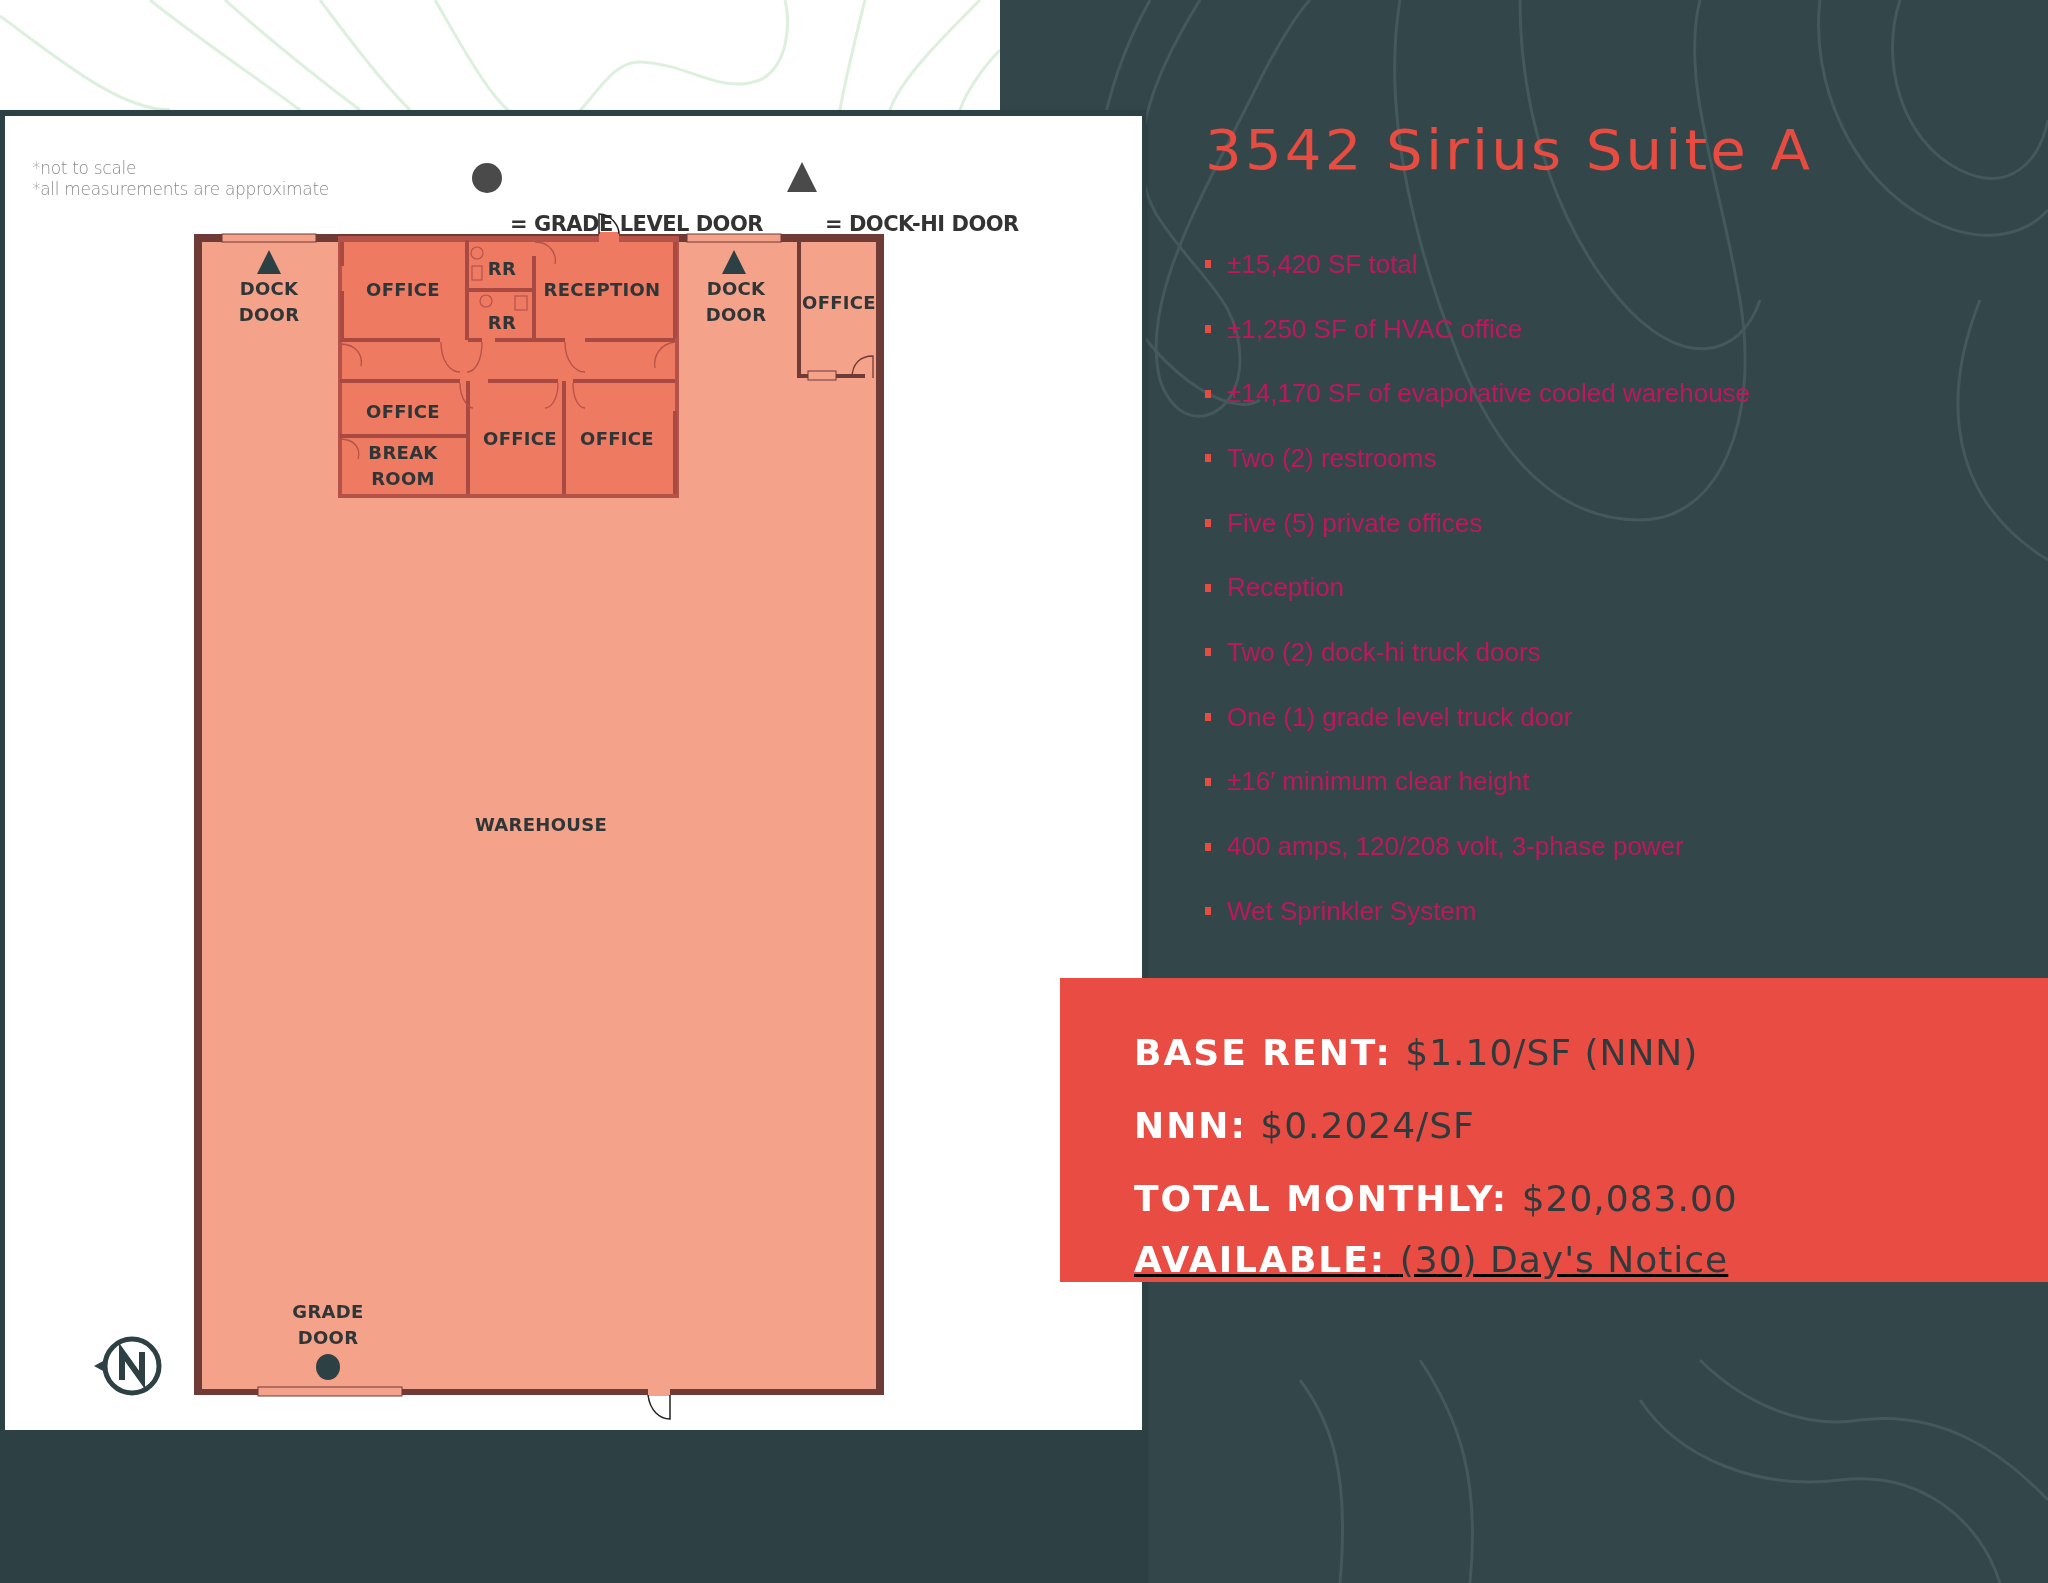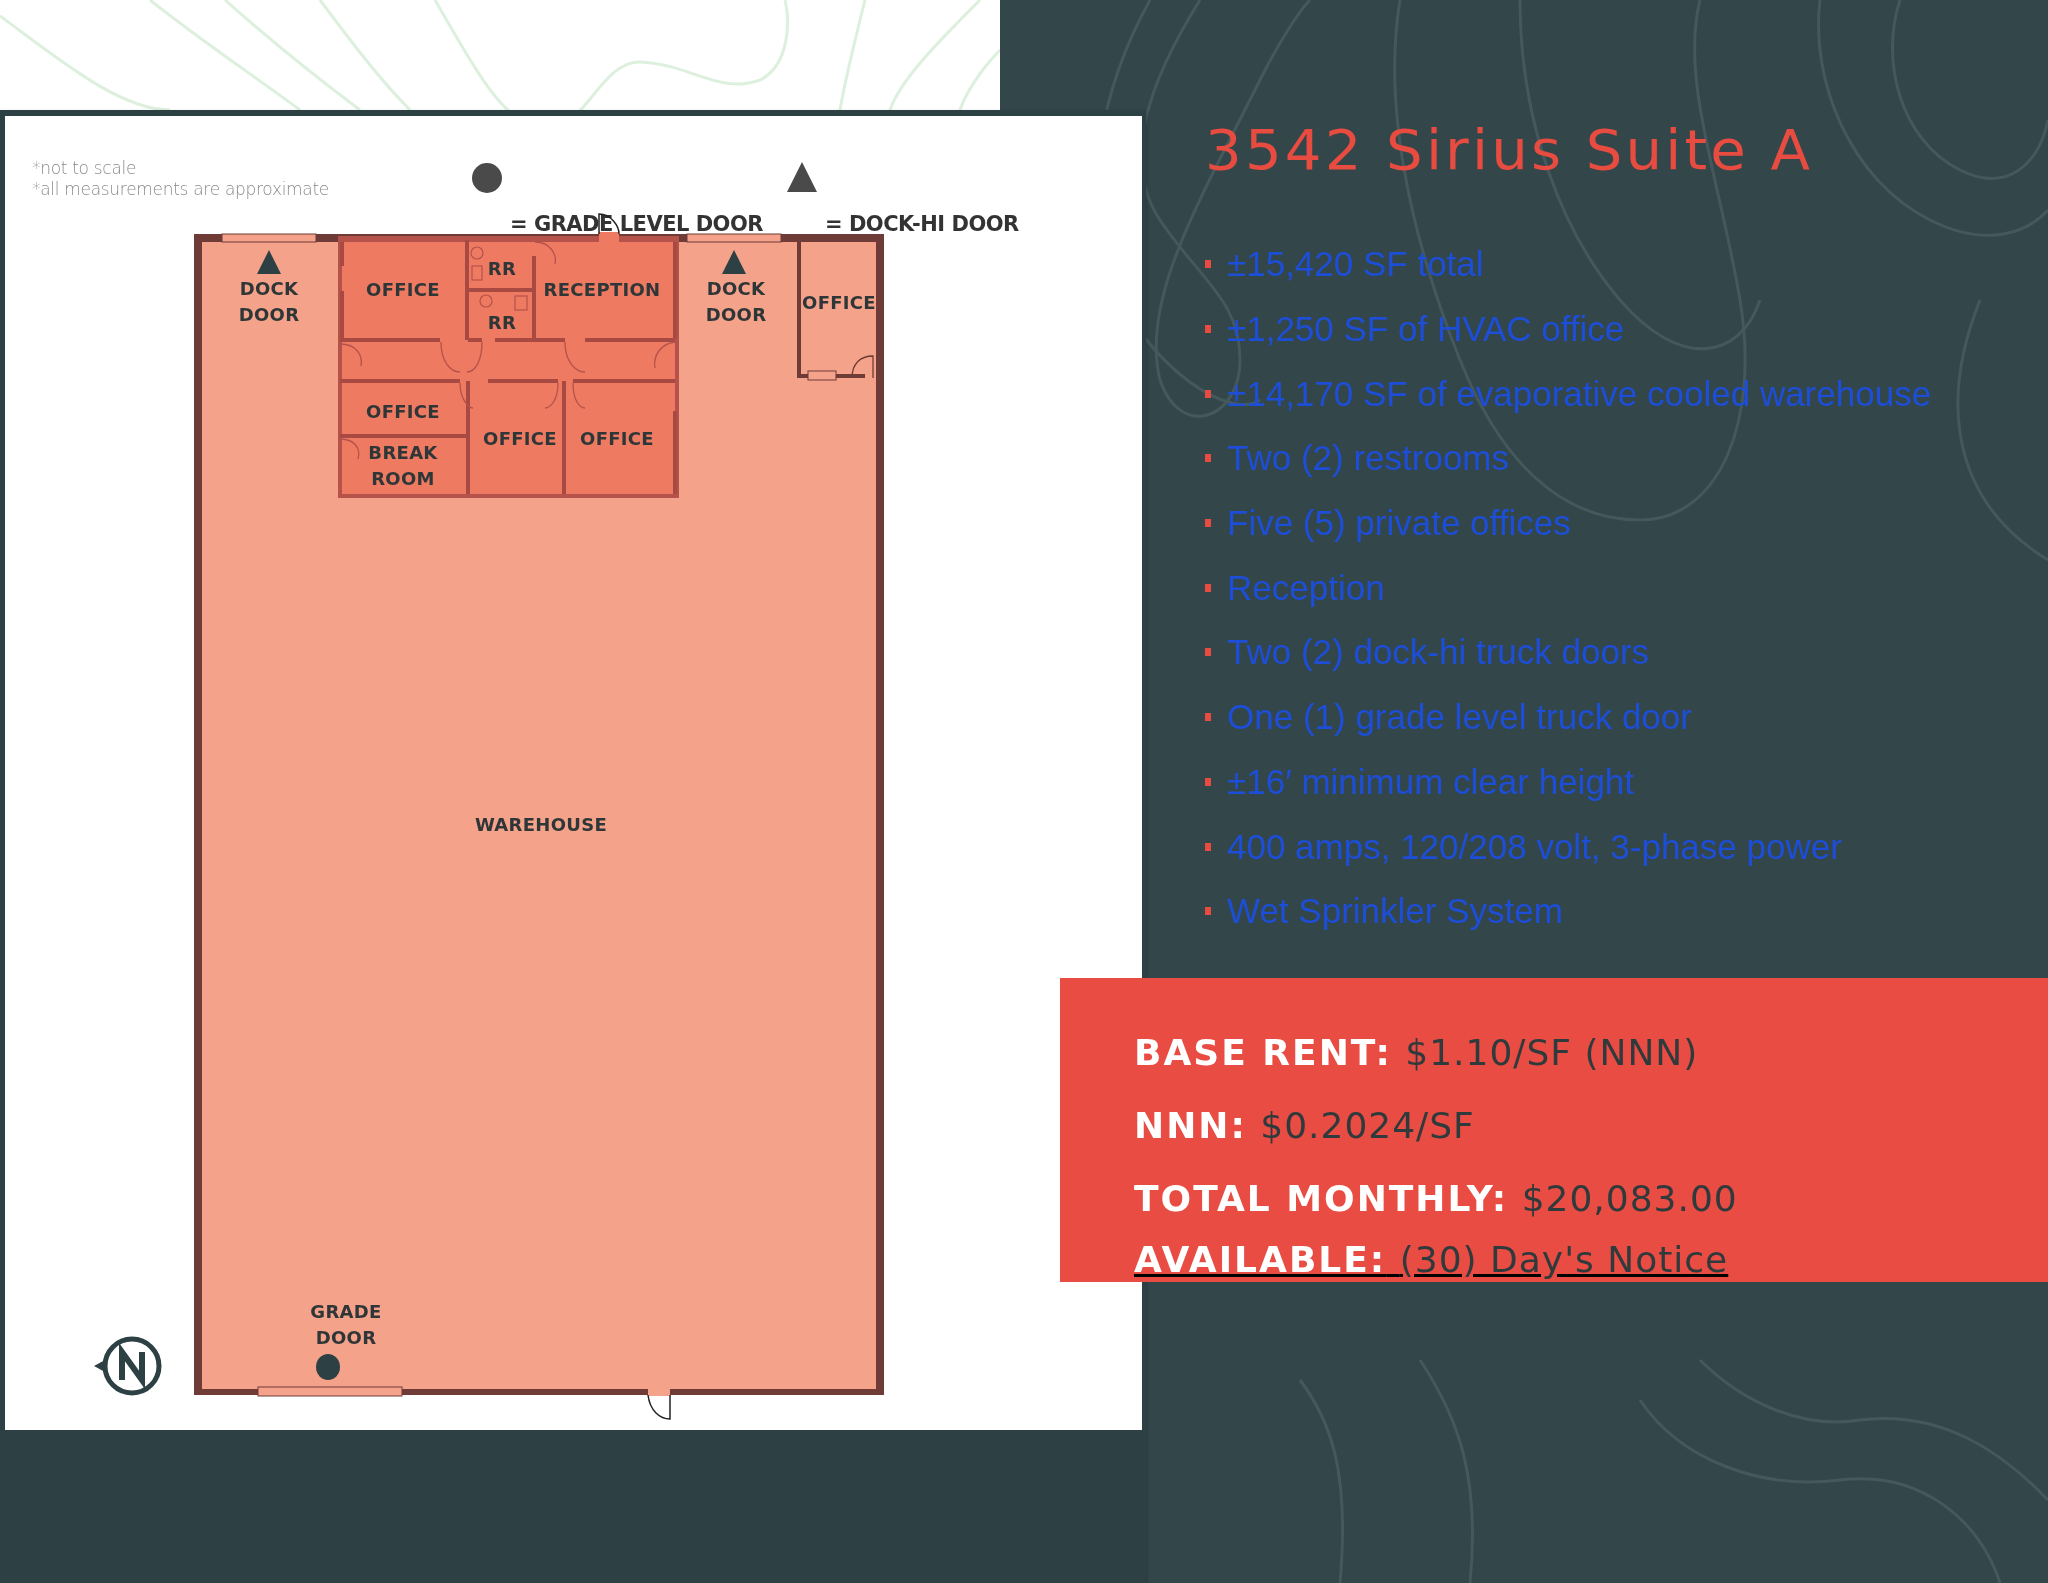--- a/index.html
+++ b/index.html
@@ -32,22 +32,22 @@
   #floorplan-svg { position: absolute; left: 0; top: 0; }
 
   
   #title {
     position: absolute; left: 1205px; top: 118px; font-size: 55px; color: #e84c41;
     font-family: "DejaVu Sans", sans-serif; letter-spacing: 3px; white-space: nowrap;
     transform: scaleX(1.05); transform-origin: left center;
   }
   #features { position: absolute; left: 1205px; top: 232px; margin: 0; padding: 0; list-style: none; }
   #features li {
-    height: 64.7px; display: flex; align-items: center; color: #1d4ed8;
-    font-size: 35px; font-family: "Liberation Sans", sans-serif; white-space: nowrap;
+    height: 64.7px; display: flex; align-items: center; color: #be185d;
+    font-size: 26px; font-family: "Liberation Sans", sans-serif; white-space: nowrap;
   }
   .bullet { width: 6px; height: 8px; background: #e84c41; margin-right: 16px; display: inline-block; flex: none; }
 
   #rent-box {
     position: absolute; left: 1060px; top: 978px; width: 988px; height: 304px;
     background: #e94c43;
   }
   .rent-row { position: absolute; left: 74px; font-size: 36px; white-space: nowrap; letter-spacing: 2px; font-family: "DejaVu Sans", sans-serif; }
   .rent-label { color: #ffffff; font-weight: bold; }
   .rent-value { color: #2f3a3c; font-weight: normal; letter-spacing: 1px; }
@@ -195,21 +195,21 @@
     <div class="room-label" style="left:597px; top:174px;">RECEPTION</div>
     <div class="room-label" style="left:731px; top:186px;">DOCK
 DOOR</div>
     <div class="room-label" style="left:834px; top:187px;">OFFICE</div>
     <div class="room-label" style="left:398px; top:296px;">OFFICE</div>
     <div class="room-label" style="left:398px; top:350px;">BREAK
 ROOM</div>
     <div class="room-label" style="left:515px; top:323px;">OFFICE</div>
     <div class="room-label" style="left:612px; top:323px;">OFFICE</div>
     <div class="room-label" style="left:536px; top:709px;">WAREHOUSE</div>
-    <div class="room-label" style="left:341px; top:1209px;">GRADE
+    <div class="room-label" style="left:323px; top:1209px;">GRADE
 DOOR</div>
   </div>
 </div>
 
 <div id="title">3542 Sirius Suite A</div>
 
 <ul id="features">
   <li>
       <span class="bullet"></span>
       <span>±15,420 SF total</span>

